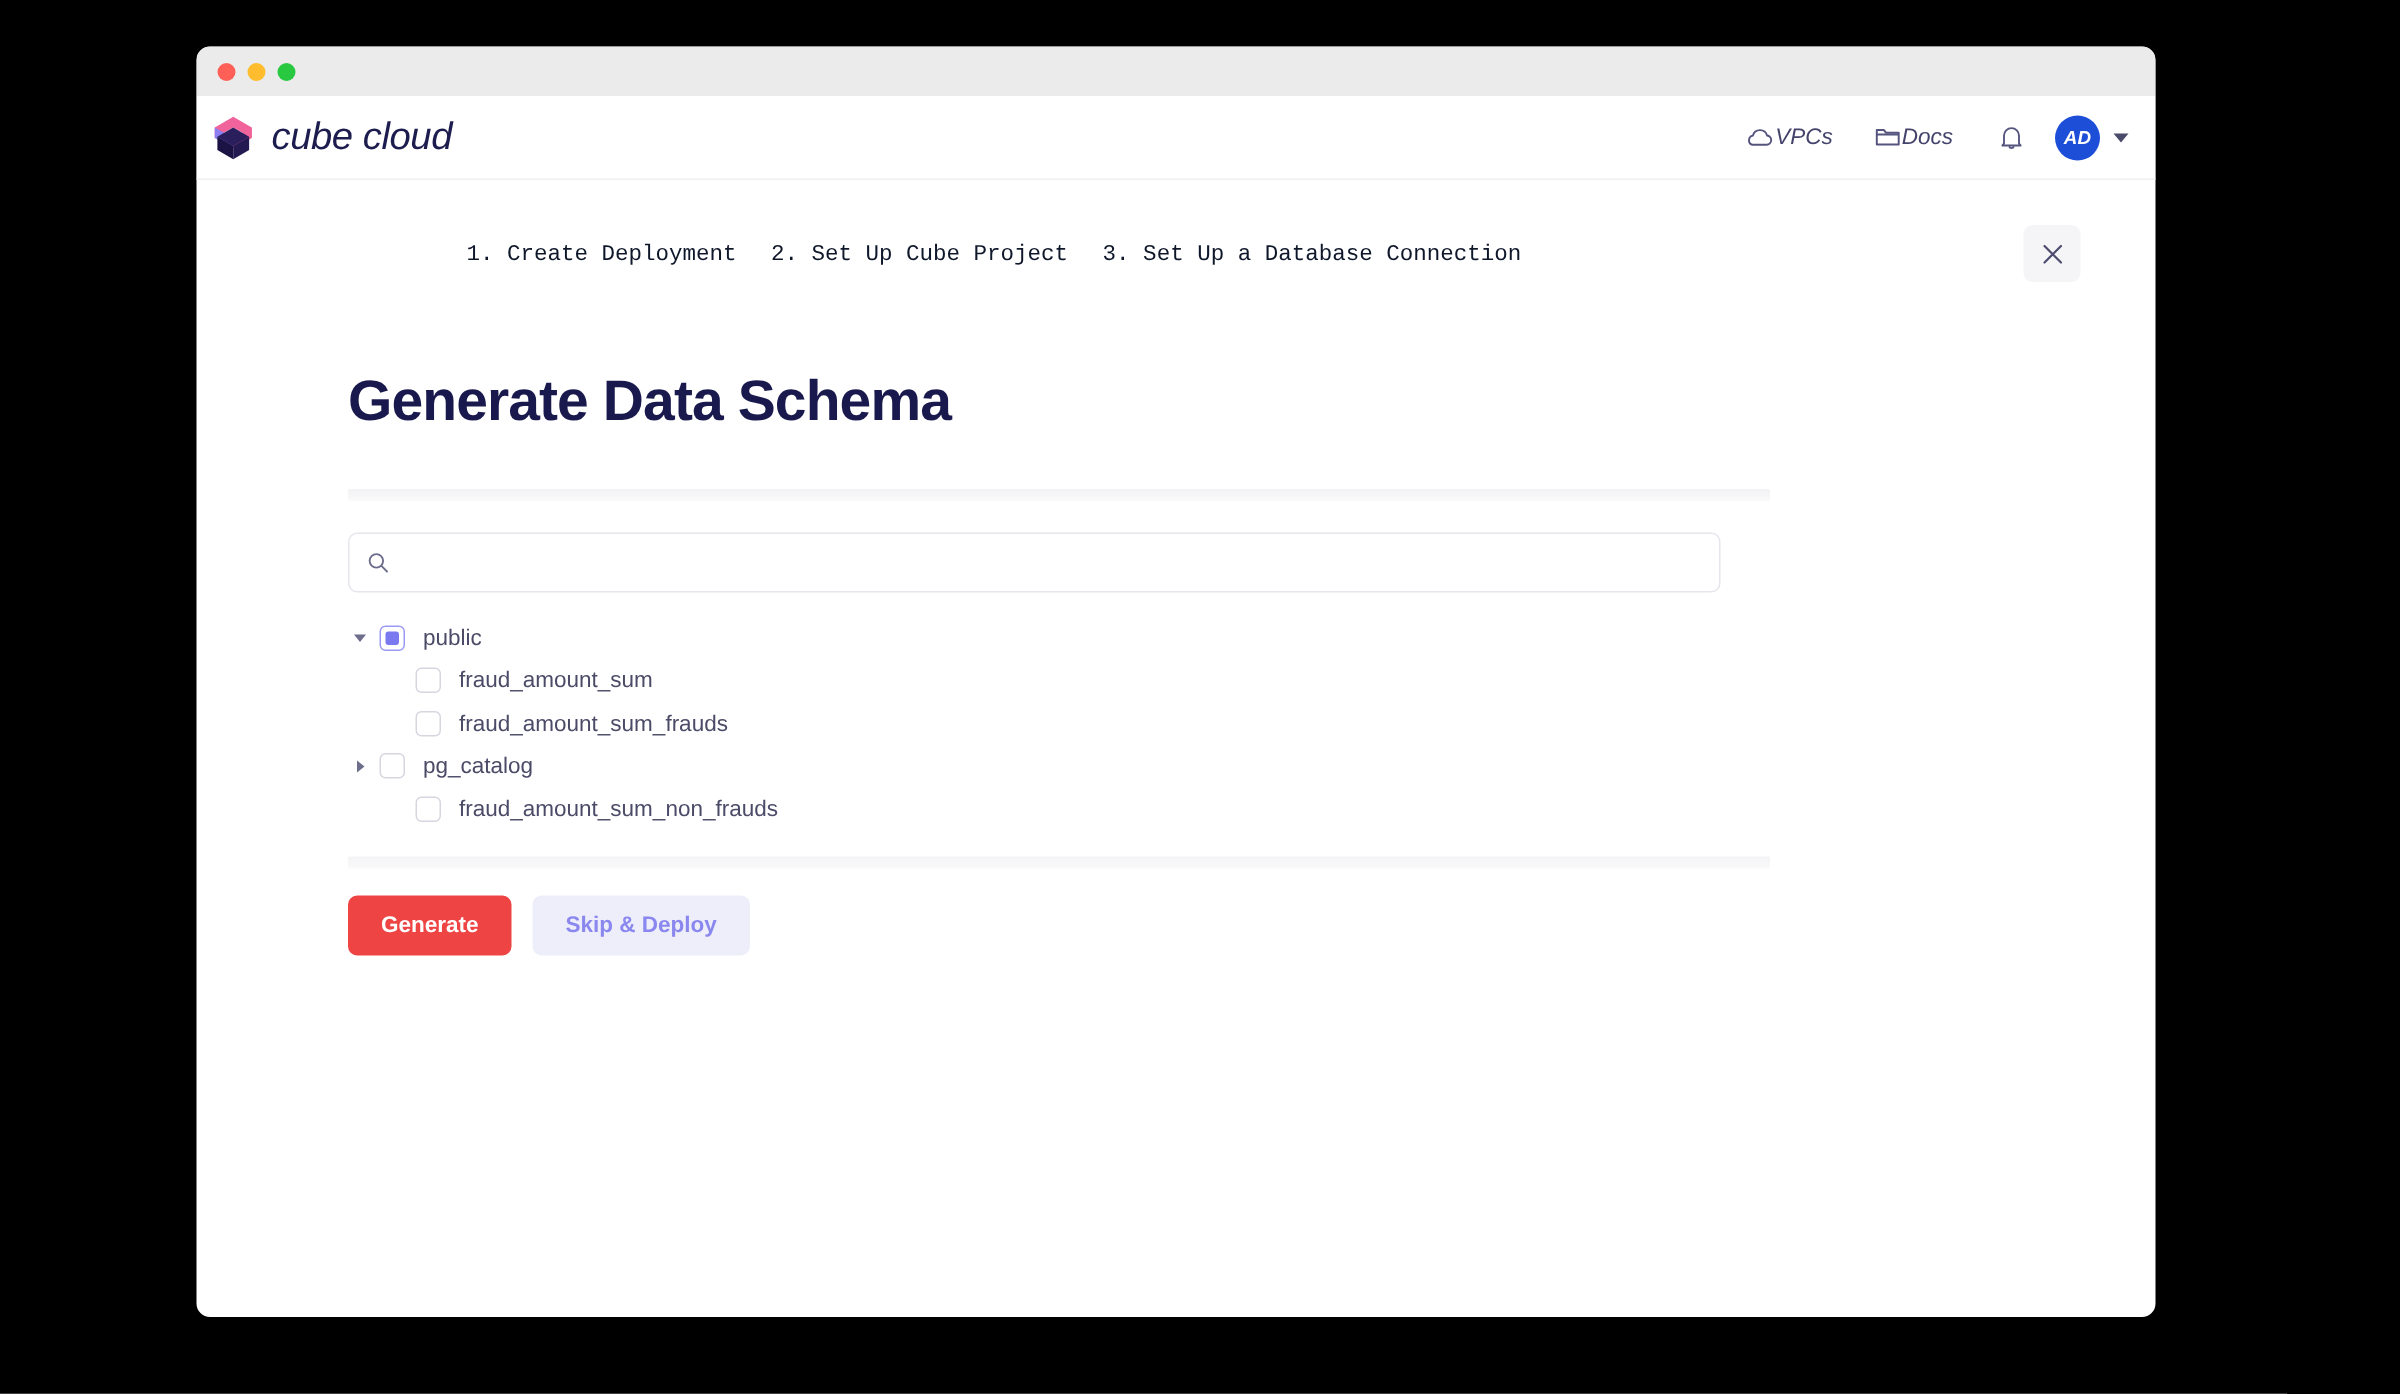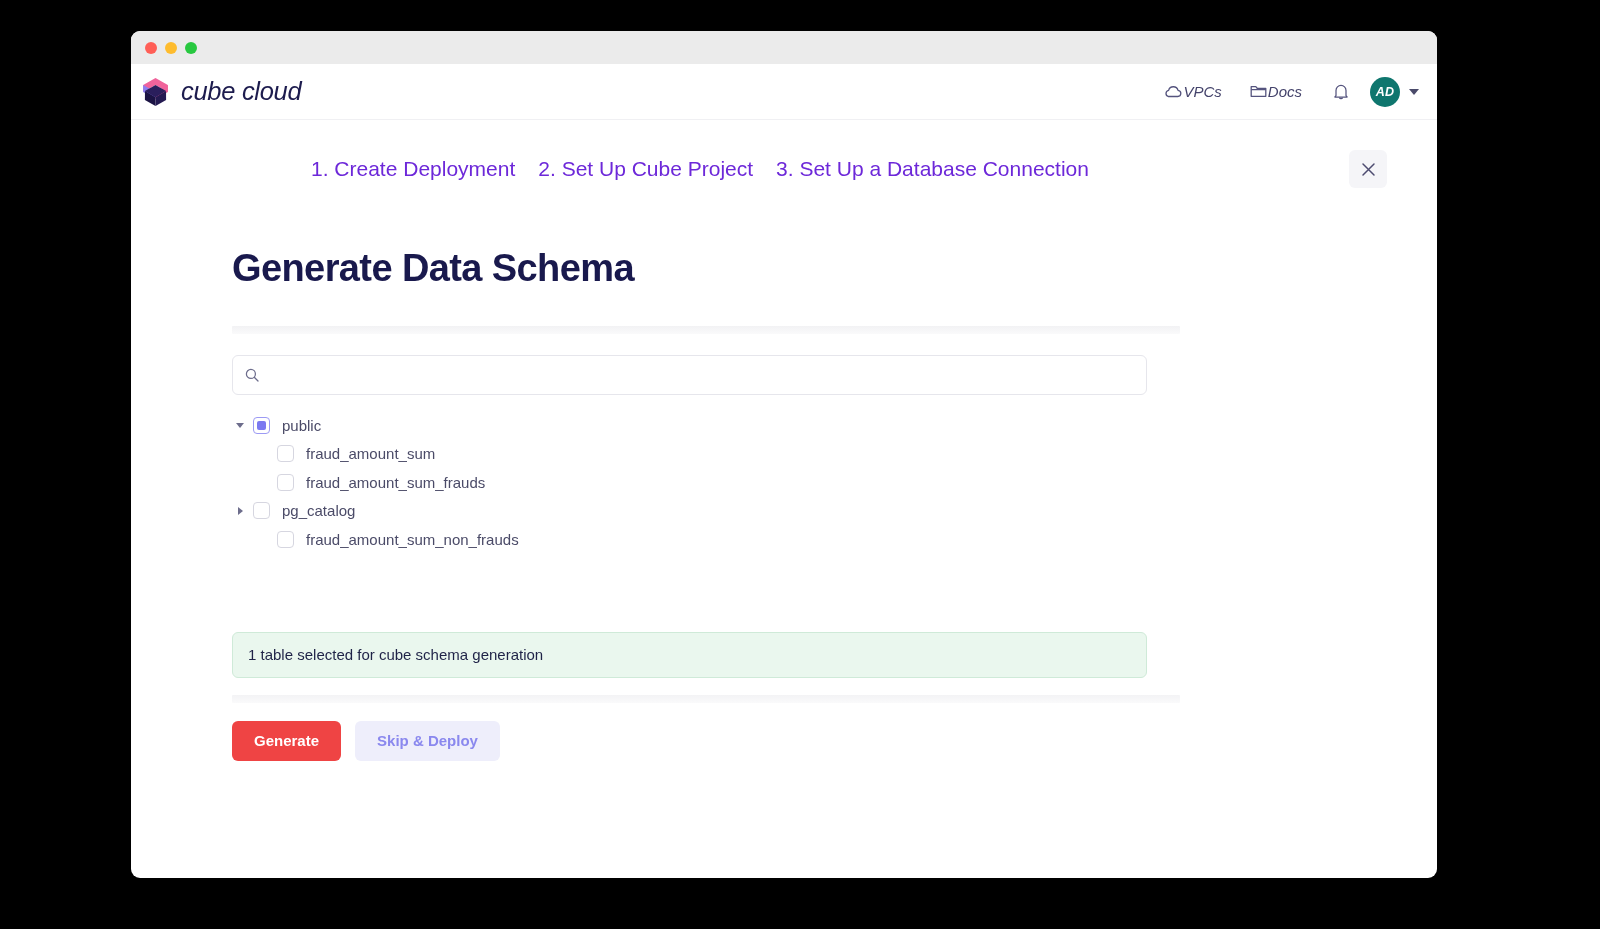--- a/index.html
+++ b/index.html
@@ -84,21 +84,21 @@
   .nav-link svg { display: block; }
   .bell-btn {
     width: 34px; height: 34px;
     display: flex; align-items: center; justify-content: center;
     margin-left: 8px;
     cursor: pointer;
   }
   .avatar {
     width: 30px; height: 30px;
     border-radius: 50%;
-    background: #0f766e;
+    background: #1d4ed8;
     color: #ffffff;
     font-size: 12.5px;
     font-weight: 600;
     letter-spacing: 0.2px;
     display: flex; align-items: center; justify-content: center;
     margin-left: 12px;
     cursor: pointer;
   }
   .caret {
     margin-left: 9px;
@@ -115,25 +115,26 @@
     padding: 0;
   }
 
   .steps-row {
     display: flex;
     align-items: center;
     padding: 26px 24px 0 180px;
     height: 72px;
   }
   .step {
-    font-size: 21px;
-    color: #6d28d9;
+    font-size: 15px;
+    color: #0f172a;
     margin-right: 23px;
     white-space: nowrap;
     cursor: pointer;
+    font-family: Liberation Mono, monospace;
   }
   .close-btn {
     margin-left: auto;
     width: 38px; height: 38px;
     background: #f5f5f8;
     border-radius: 6px;
     display: flex; align-items: center; justify-content: center;
     cursor: pointer;
     margin-right: 26px;
   }
@@ -408,23 +409,20 @@
             <span class="cbox"></span>
             <span class="tree-label">pg_catalog</span>
           </div>
           <div class="tree-row child">
             <span class="twisty empty"></span>
             <span class="cbox"></span>
             <span class="tree-label">fraud_amount_sum_non_frauds</span>
           </div>
         </div>
 
-      <div class="status-box">
-        <span>1 table selected for cube schema generation</span>
-      </div>
 
       <div class="bottom-divider"></div>
 
       <div class="actions">
         <button class="btn btn-primary">Generate</button>
         <button class="btn btn-secondary">Skip &amp; Deploy</button>
       </div>
 
     </div>
   </div>

